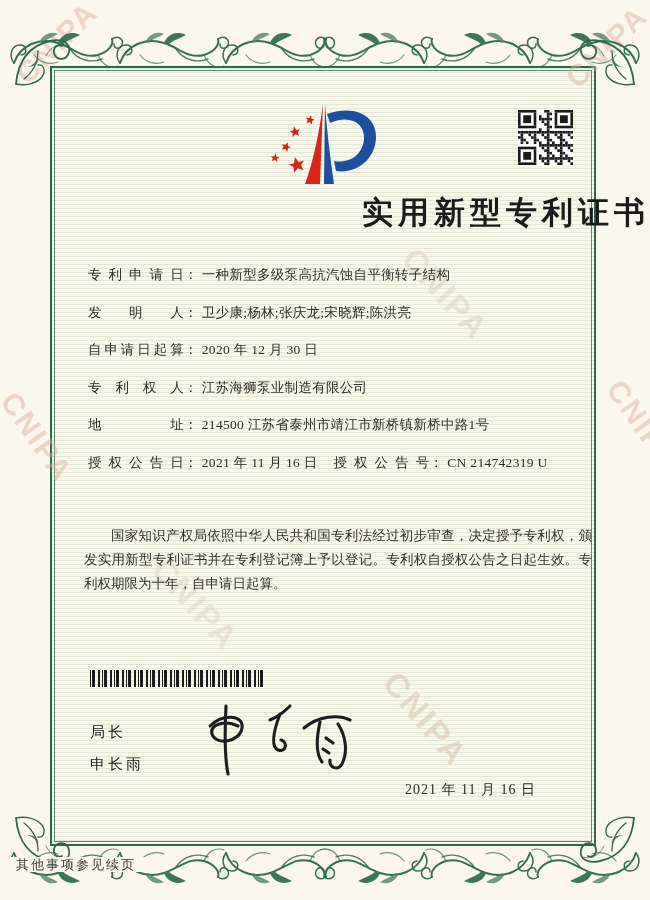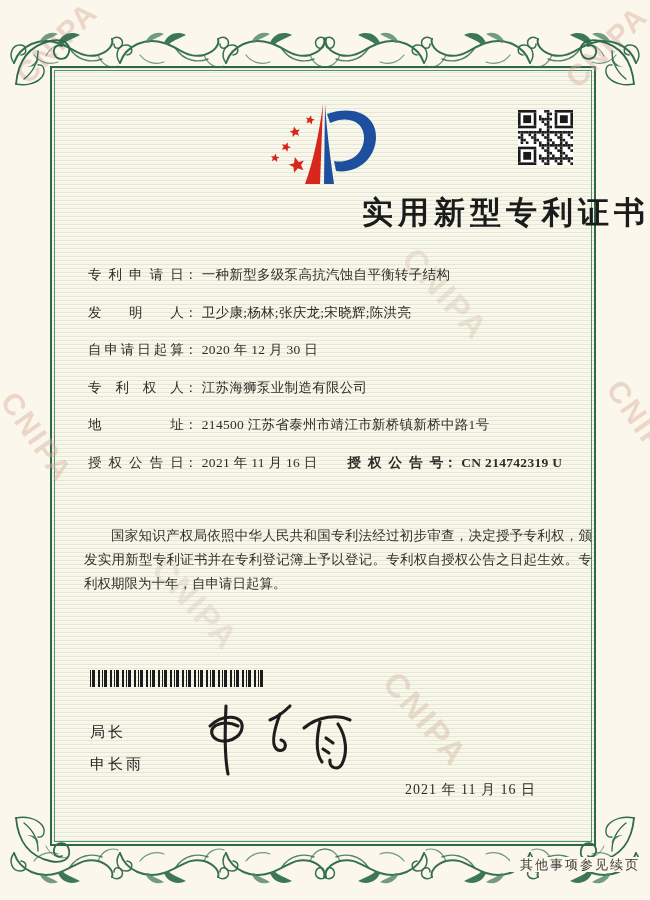--- a/index.html
+++ b/index.html
@@ -34,32 +34,32 @@
   .content-el{position:absolute;z-index:2;}
   .cert-no{left:74px;top:108px;font-size:13.5px;letter-spacing:1.5px;color:#42403a;}
   .logo{left:253px;top:100px;}
   .qr{left:518px;top:110px;}
   .title{left:0;right:0;top:192px;text-align:right;font-size:31px;font-weight:700;
          letter-spacing:5px;color:#1b1b1b;}
   .fields{left:88px;right:54px;top:264px;font-size:13.5px;line-height:21px;letter-spacing:0.3px;}
   .field-row{margin-bottom:16.5px;white-space:nowrap;}
   .flabel{display:inline-block;width:96px;text-align:justify;text-align-last:justify;}
   .fvalue{margin-left:4px;}
-  .pair2{margin-left:30px;font-weight:bold;}
+  .pair2{margin-left:16px;}
   .paras{left:84px;right:58px;top:524px;font-size:13.5px;line-height:24px;
          text-align:justify;color:#33312c;}
   .paras p{margin:0;text-indent:2em;}
   .barcode{left:90px;top:670px;width:176px;height:17px;font-size:0;}
   .barcode i{display:inline-block;height:100%;background:#1c1c1c;vertical-align:top;}
   .signer{left:90px;top:722px;font-size:15px;line-height:21px;letter-spacing:3px;color:#222;}
   .signer div{margin-bottom:11px;}
   .sig{left:192px;top:696px;}
   .issue-date{left:405px;top:781px;font-size:14px;letter-spacing:1px;}
   .page-no{left:0;right:0;top:817px;text-align:center;font-size:12.5px;letter-spacing:1px;}
-  .footer-note{left:6px;right:0;top:856px;text-align:right;font-size:13px;letter-spacing:2px;
+  .footer-note{left:6px;right:0;top:856px;text-align:left;font-size:13px;letter-spacing:2px;
                color:#3a3a3a;z-index:3;}
   .footer-note span{background:#fcf7ec;padding:0 10px;}
   svg{display:block;}
 </style>
 </head>
 <body>
 
 <div class="page">
 
   <svg width="0" height="0" style="position:absolute" aria-hidden="true">

